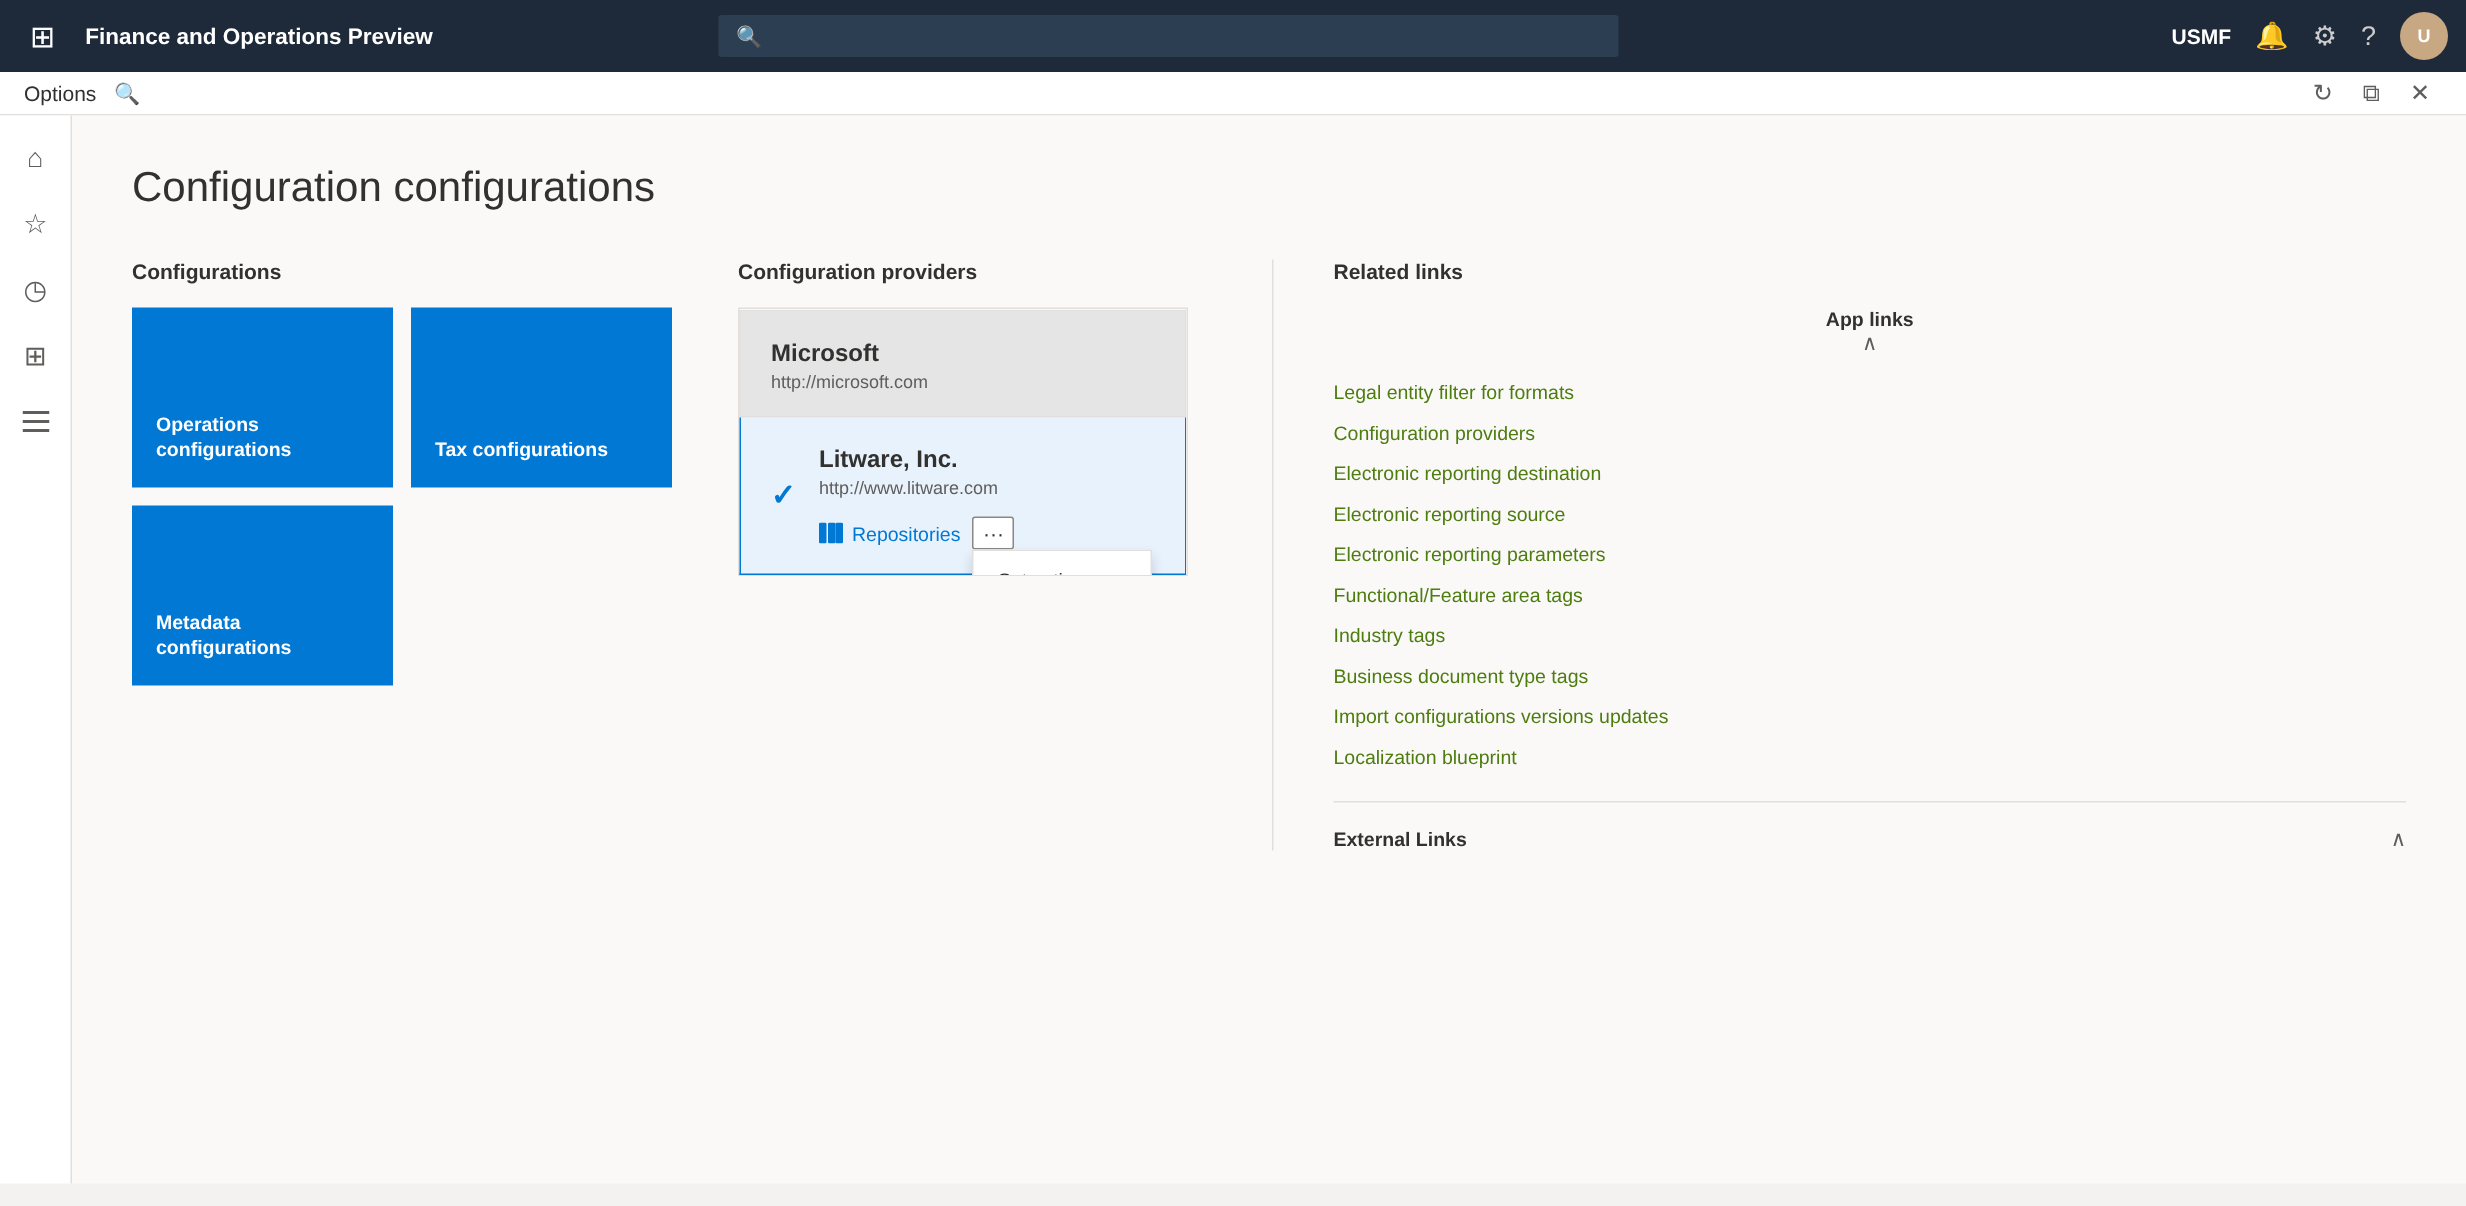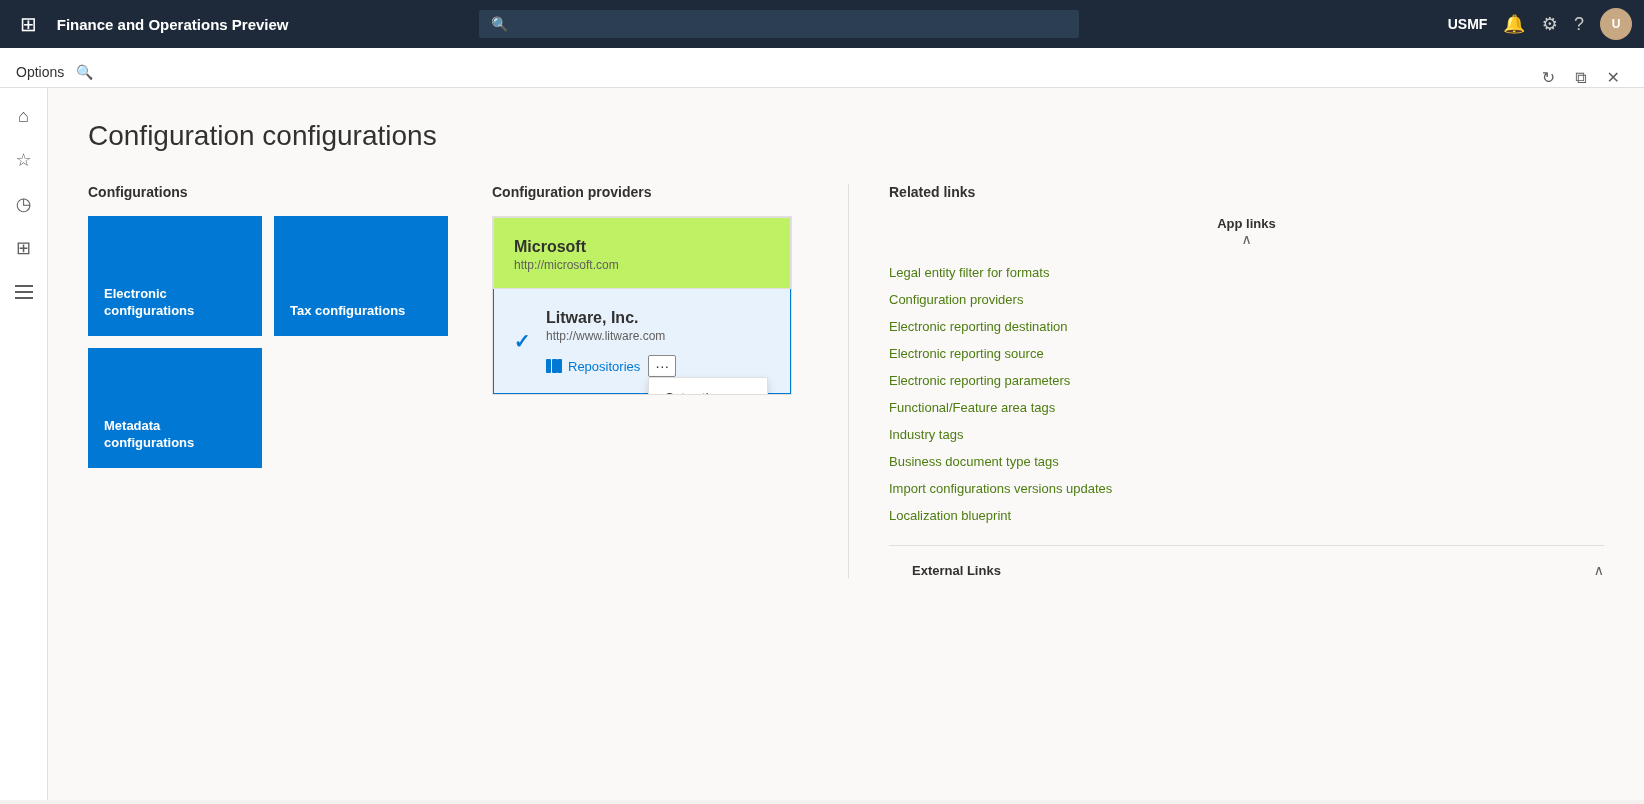--- a/index.html
+++ b/index.html
@@ -63,24 +63,24 @@
       background: #c8a882;
       overflow: hidden;
       display: flex; align-items: center; justify-content: center;
       color: #fff; font-size: 12px; font-weight: bold;
       cursor: pointer;
     }
 
     
     .options-bar {
       display: flex;
-      align-items: flex-start;
+      align-items: center;
       background: #fff;
-      height: 40px;
-      padding: 16px 16px;
+      height: 29px;
+      padding: 5px 16px;
       border-bottom: 1px solid #e1dfdd;
       gap: 12px;
     }
     .options-label { font-size: 14px; color: #323130; }
     .options-search-icon { color: #605e5c; font-size: 14px; cursor: pointer; }
     .window-controls { margin-left: auto; display: flex; gap: 4px; }
     .window-btn { background: none; border: none; font-size: 16px; cursor: pointer; color: #605e5c; padding: 4px 8px; }
 
     
     .main-layout {
@@ -158,21 +158,21 @@
       line-height: 1.3;
     }
 
     
     .providers-col {
       width: 300px;
       flex-shrink: 0;
       margin-left: 28px;
     }
     .provider-card {
-      background: #bef264;
+      background: #e5e5e5;
       border: 1px solid #e1dfdd;
       padding: 20px 20px 16px;
       margin-bottom: 0;
       position: relative;
     }
     .provider-card + .provider-card { border-top: none; }
     .provider-name { font-size: 16px; font-weight: 600; color: #323130; }
     .provider-url { font-size: 12px; color: #605e5c; margin-top: 2px; }
     .provider-card.active {
       background: #e8f2fc;
@@ -281,21 +281,20 @@
     .section-divider {
       border: none;
       border-top: 1px solid #e1dfdd;
       margin: 16px 0;
     }
     .external-links-header {
       display: flex;
       align-items: center;
       justify-content: space-between;
       margin-top: 8px;
-      margin-left: 23px;
     }
     .external-links-label {
       font-size: 13px;
       font-weight: 600;
       color: #323130;
     }
   </style>
 </head>
 <body>
 
@@ -342,21 +341,21 @@
 
   <div class="content-area">
     <h1 class="page-title">Configuration configurations</h1>
 
     <div class="three-col">
 
       <div class="configurations-col">
         <div class="col-title">Configurations</div>
         <div class="config-tiles">
           <div class="config-tile">
-            <span>Electronic configurations</span>
+            <span>Operations configurations</span>
           </div>
           <div class="config-tile">
             <span>Tax configurations</span>
           </div>
           <div class="config-tile">
             <span>Metadata configurations</span>
           </div>
         </div>
       </div>
 

